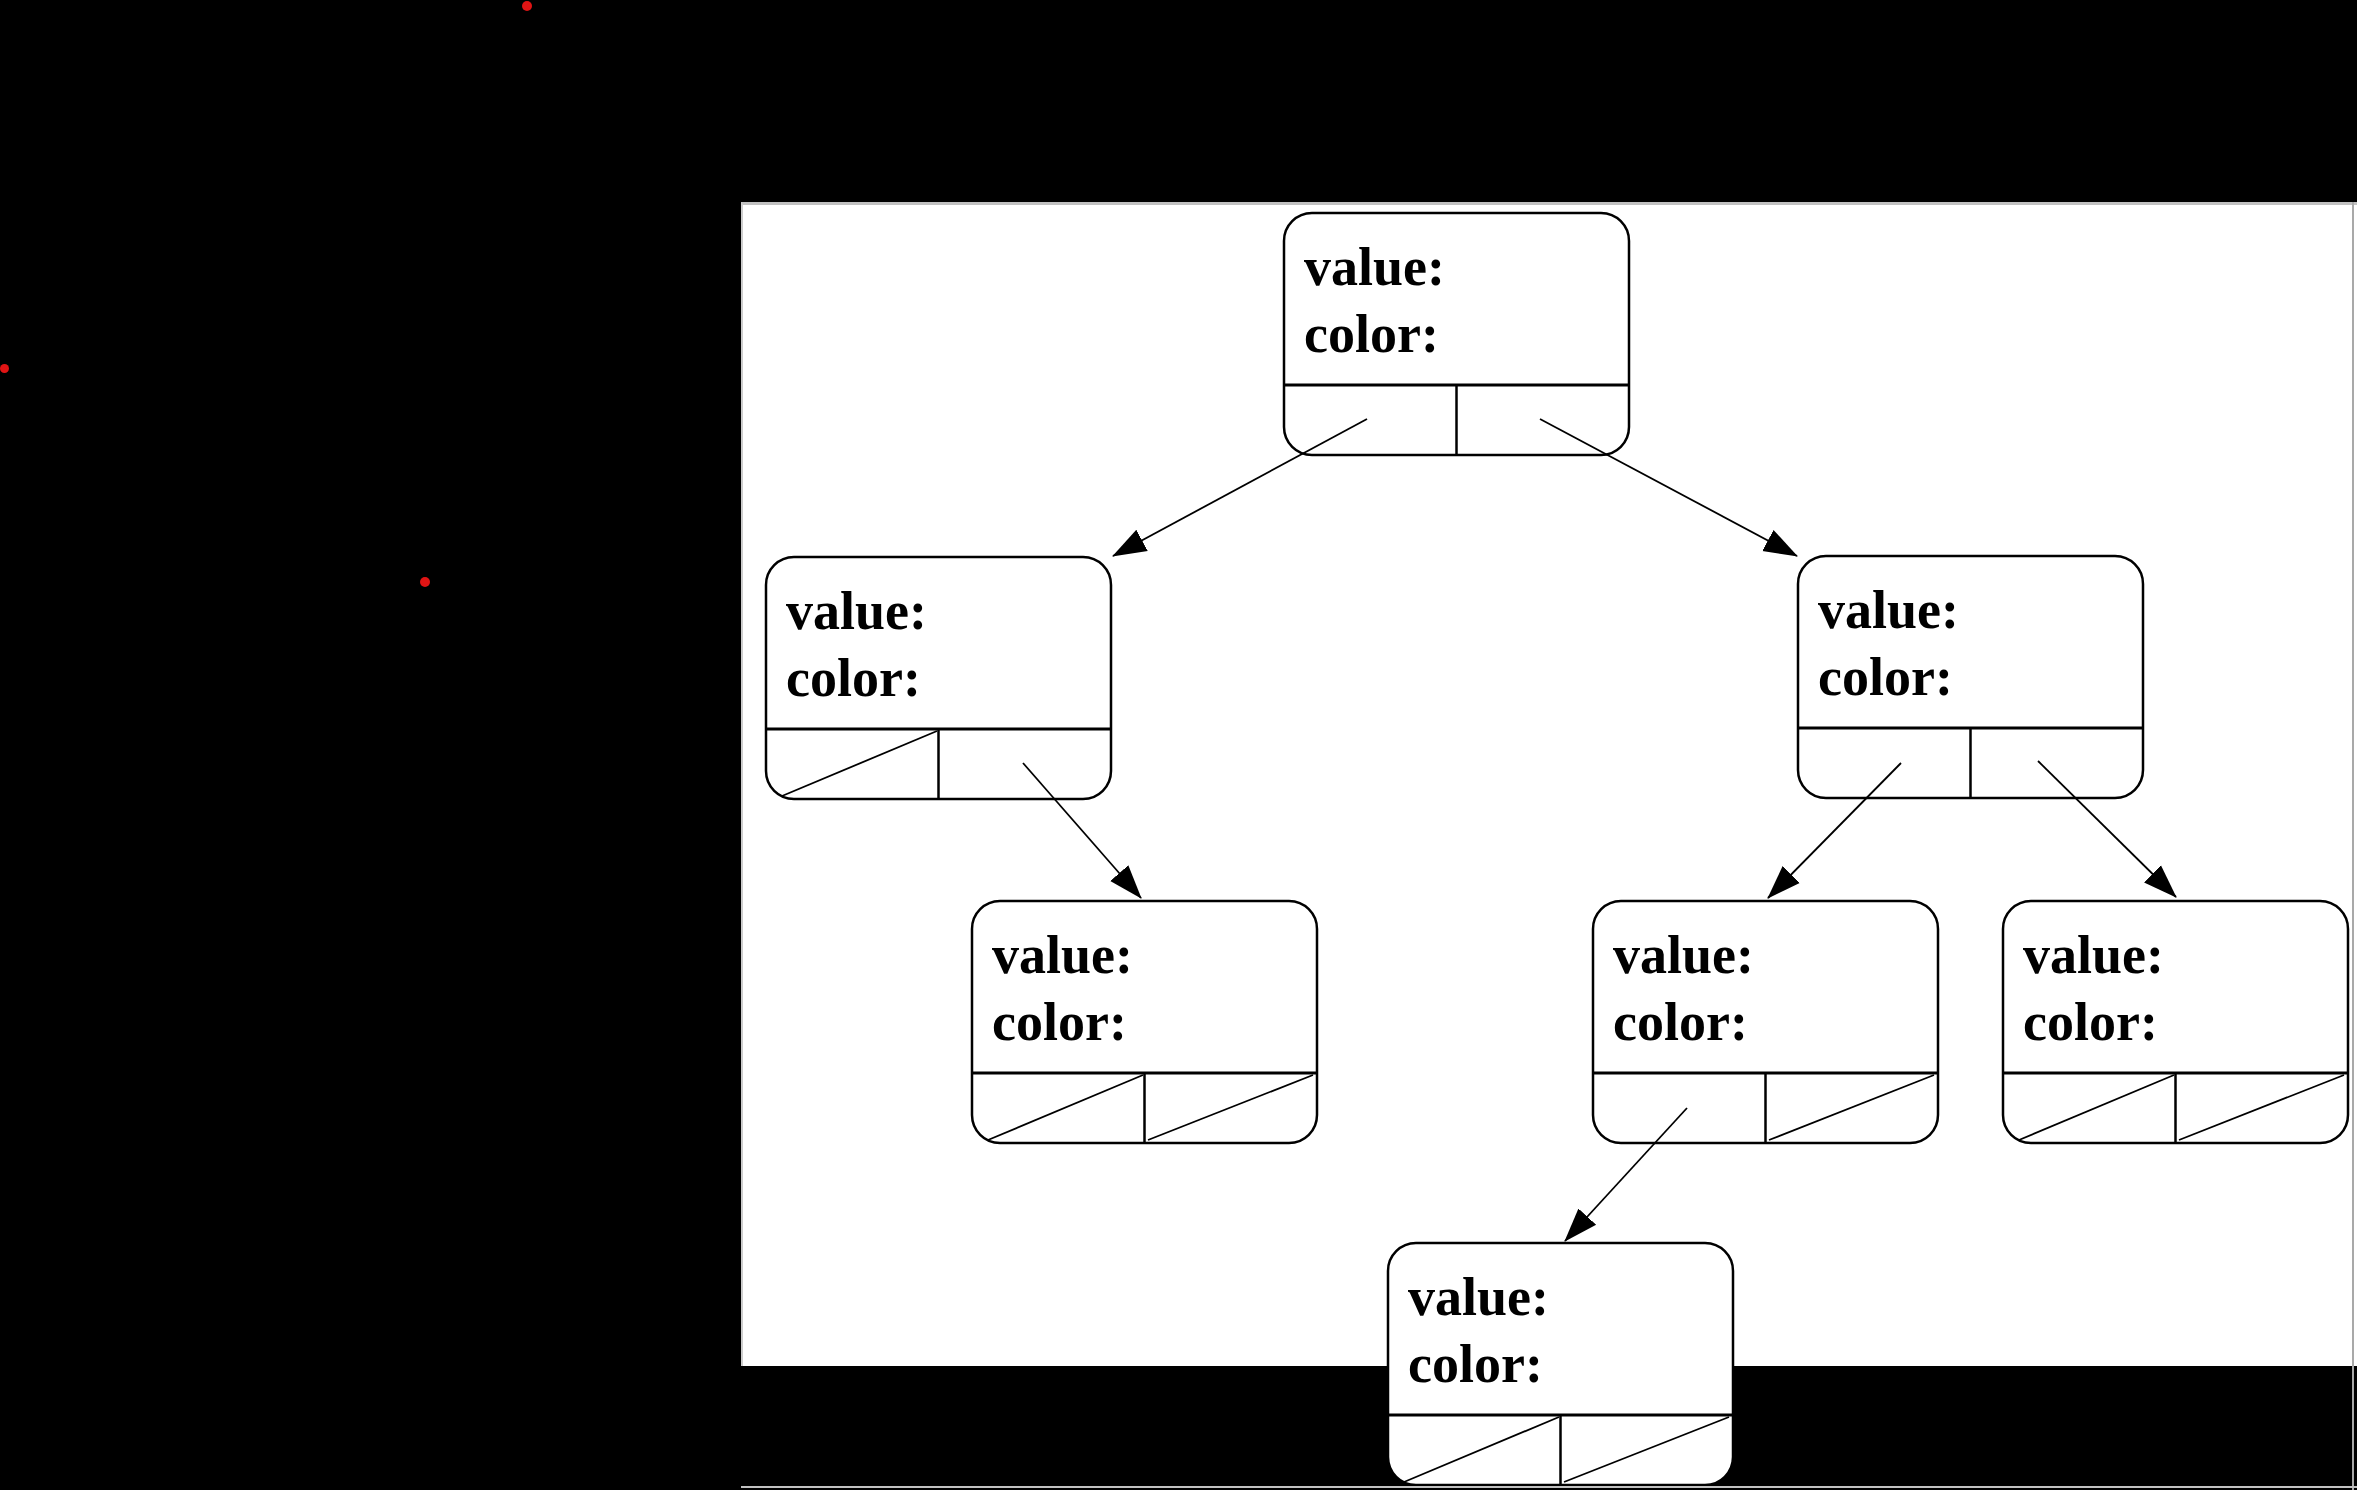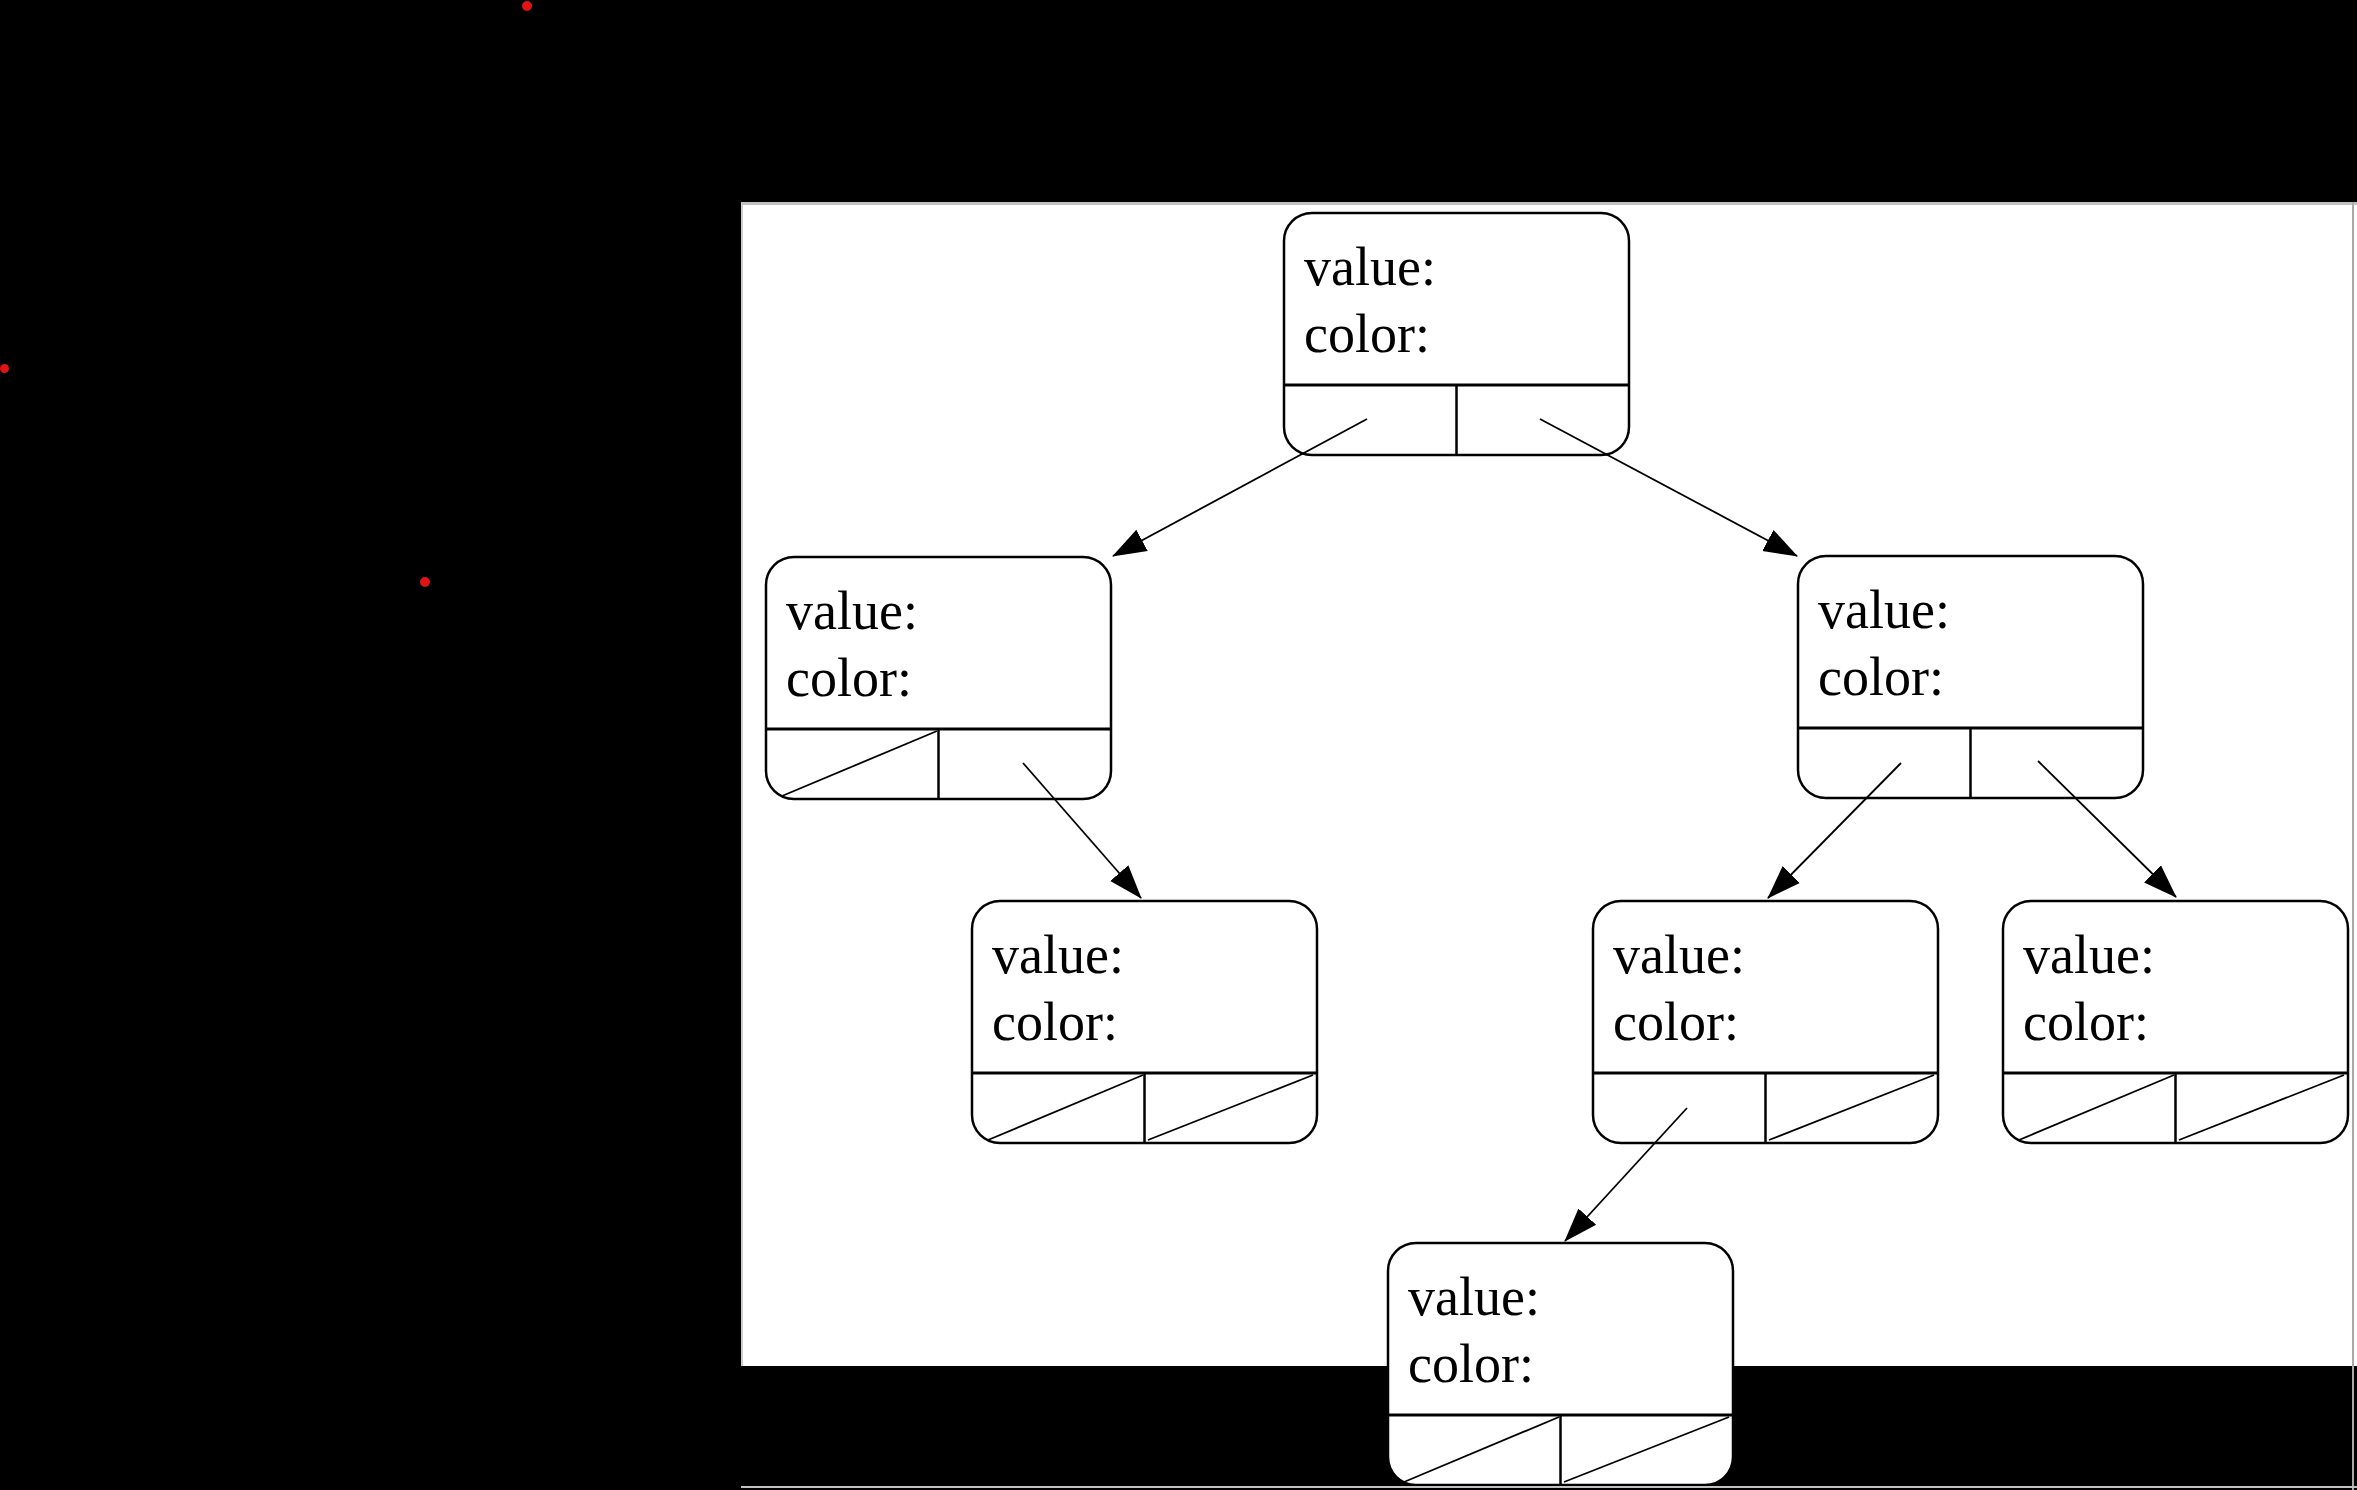--- a/index.html
+++ b/index.html
@@ -21,20 +21,21 @@
   #diagram-panel {
     position: absolute;
     left: 741px;
     top: 202px;
     width: 1616px;
     height: 1164px;
     box-sizing: border-box;
     background: #ffffff;
     border-top: 3px solid #c1c1c1;
     border-left: 2px solid #cdcdcd;
+    font-weight: bold;
   }
   #panel-right-line {
     position: absolute;
     left: 2352px;
     top: 202px;
     width: 2px;
     height: 1288px;
     background: #a9a9a9;
   }
   #panel-bottom-line {

